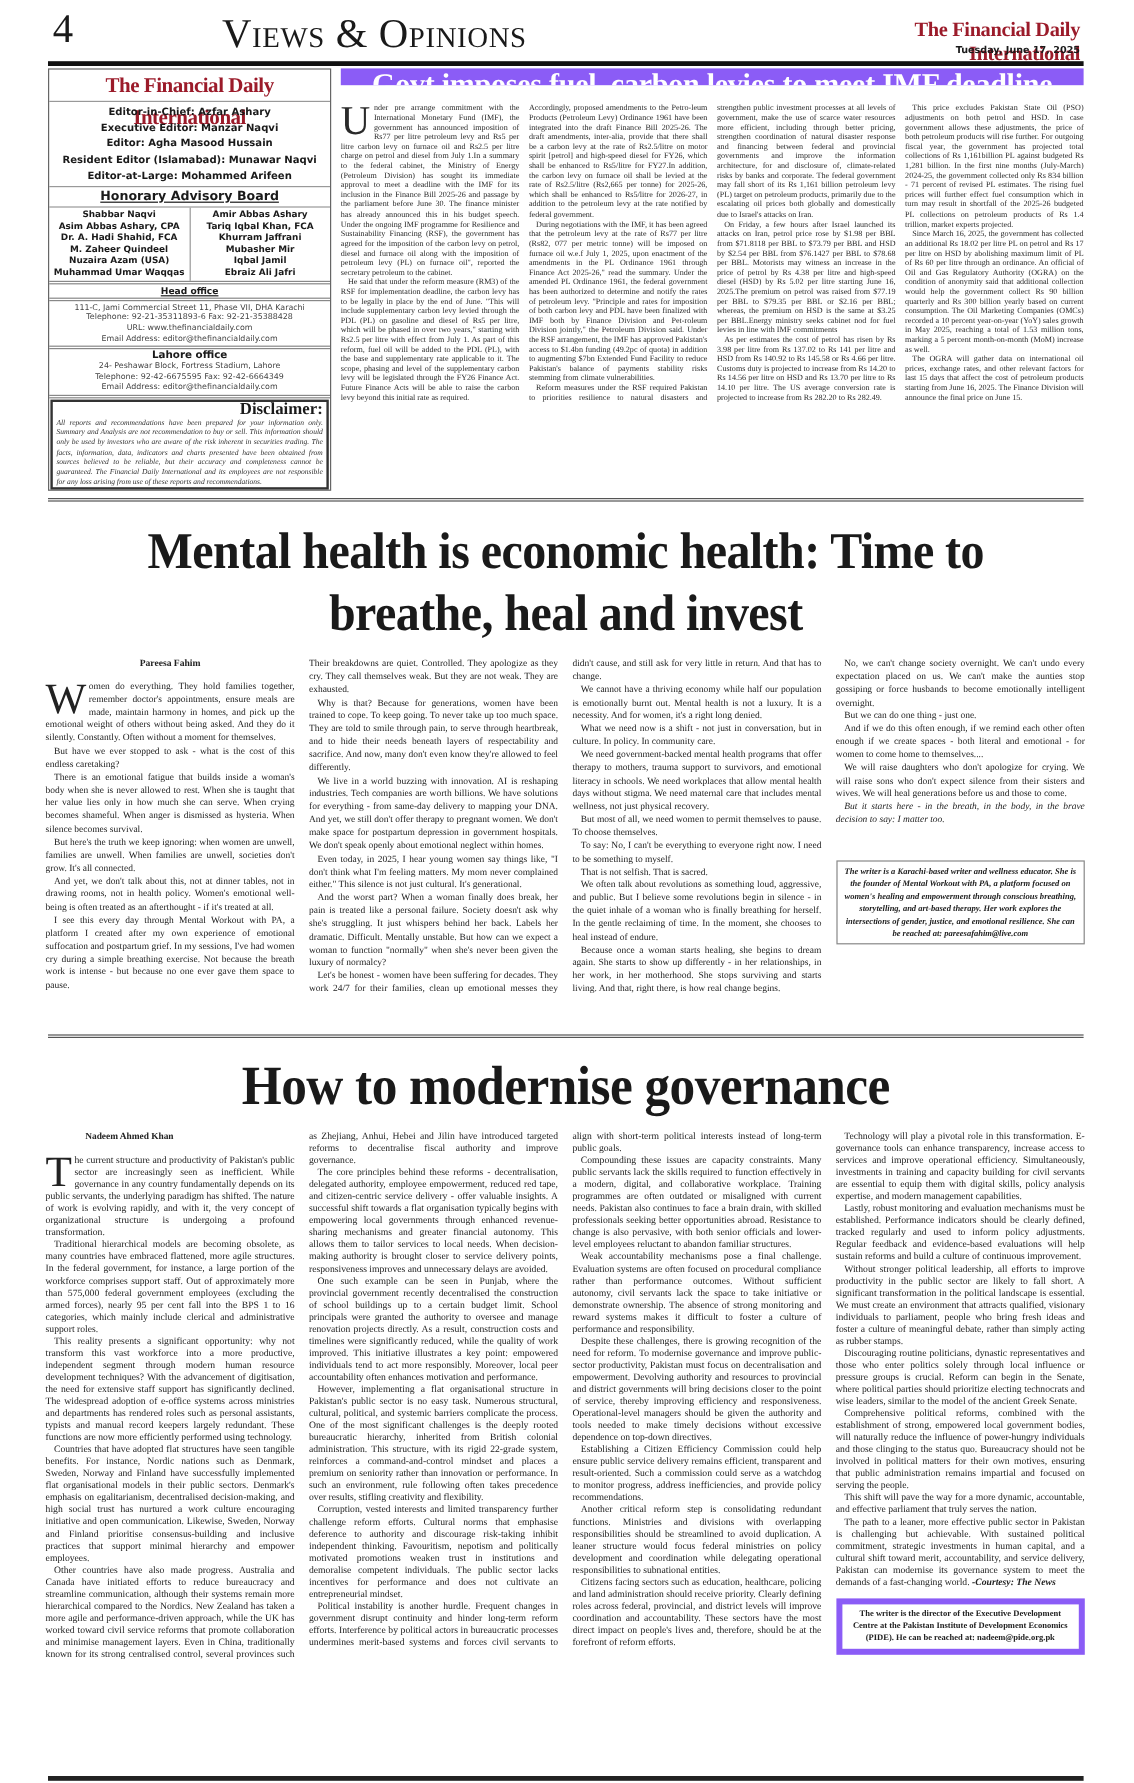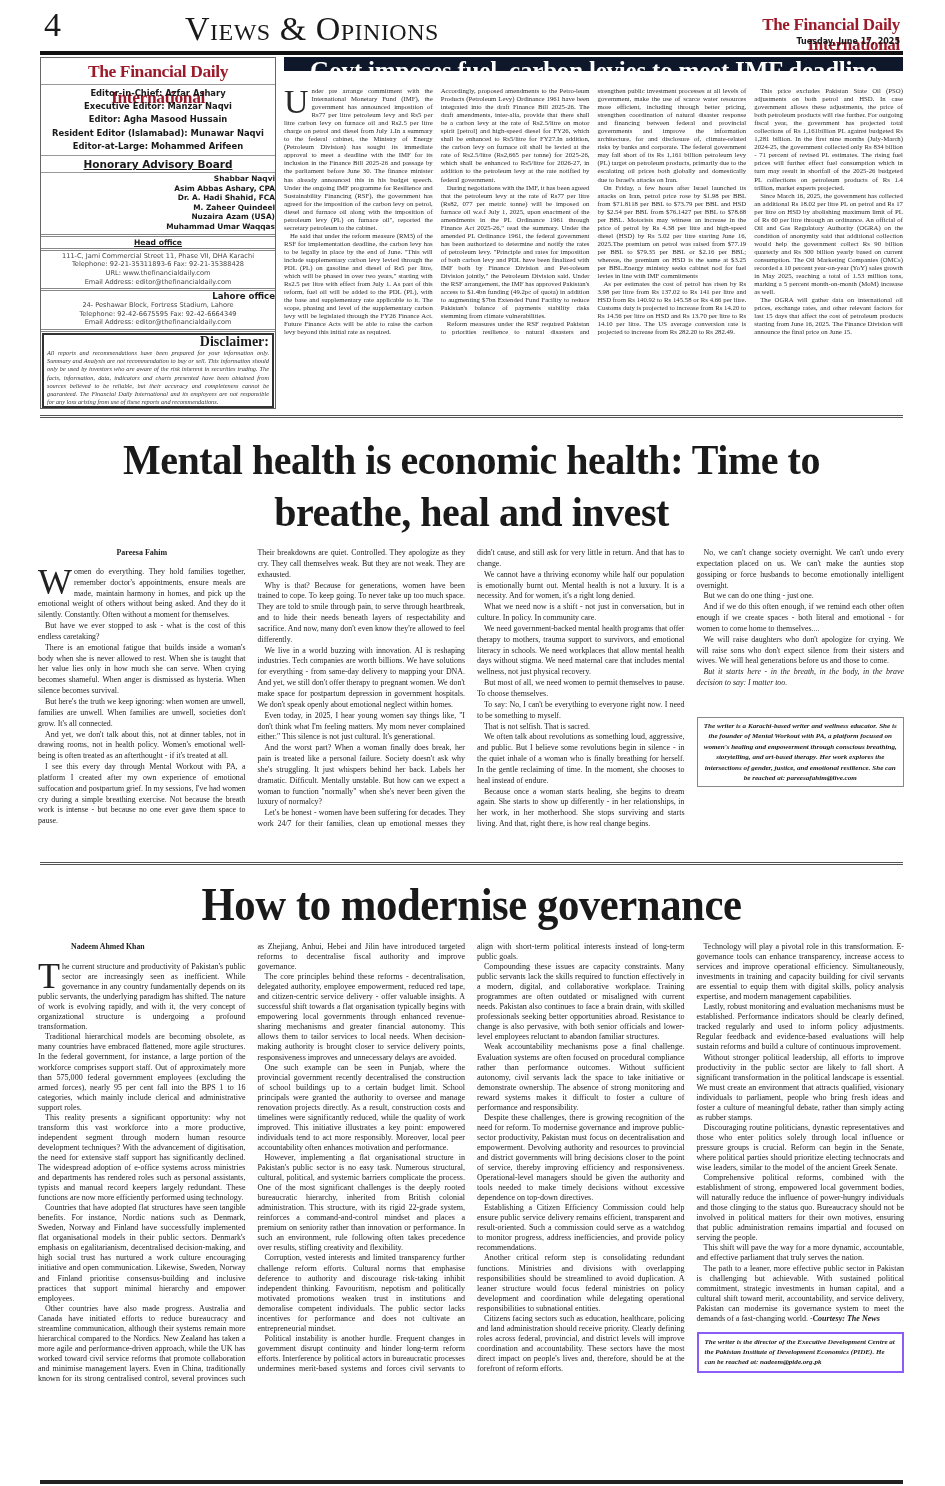--- a/index.html
+++ b/index.html
@@ -12,32 +12,32 @@
   .brand-top { position: absolute; left: 700px; top: 15px; width: 200px; text-align: right; color: #9b1b2a; font-size: 17px; font-weight: bold; font-family: "Liberation Serif", serif; letter-spacing: -0.3px; }
   .date-line { position: absolute; left: 700px; top: 37px; width: 200px; text-align: right; font-size: 8px; font-weight: bold; font-family: "DejaVu Sans", sans-serif; }
   .top-rule { position: absolute; left: 40px; top: 51px; width: 863px; height: 4px; background: #111; }
 
   
   .sidebar { position: absolute; left: 40px; top: 57px; width: 236px; height: 352px; border: 1px solid #666; font-family: "DejaVu Sans", sans-serif; }
   .sb-brand { height: 27px; border-bottom: 1px solid #999; color: #9b1b2a; font-family: "Liberation Serif", serif; font-weight: bold; font-size: 17.5px; text-align: center; line-height: 26px; letter-spacing: -0.4px; }
   .sb-editors { padding: 2px 0; border-bottom: 1px solid #999; text-align: center; font-size: 8.4px; font-weight: bold; line-height: 13.2px; }
   .sb-board-title { text-align: center; font-size: 10.5px; font-weight: bold; text-decoration: underline; line-height: 16px; border-bottom: 1px solid #999; }
   .sb-board { display: flex; border-bottom: 3px double #888; }
-  .sb-col { flex: 1; text-align: right; font-size: 7.4px; font-weight: bold; line-height: 9.6px; padding: 1px 0 2px; }
+  .sb-col { flex: 1; text-align: center; font-size: 7.4px; font-weight: bold; line-height: 9.6px; padding: 1px 0 2px; }
   .sb-col + .sb-col { border-left: 1px solid #999; }
   .sb-head-title { text-align: center; font-size: 7.6px; font-weight: bold; text-decoration: underline; line-height: 11px; border-bottom: 3px double #888; }
   .sb-address { text-align: center; font-size: 6.6px; line-height: 8.7px; color: #444; padding: 1px 0 2px; border-bottom: 3px double #888; }
-  .sb-lahore-title { text-align: right; font-size: 8.6px; font-weight: bold; line-height: 10px; }
+  .sb-lahore-title { text-align: center; font-size: 8.6px; font-weight: bold; line-height: 10px; }
   .sb-lahore { text-align: center; font-size: 6.6px; line-height: 8.5px; color: #444; padding-bottom: 2px; border-bottom: 3px double #888; }
   .sb-disclaimer { border: 2px solid #333; margin: 1px 1px 0; padding: 0 3px; }
   .sb-disc-title { text-align: right; font-family: "Liberation Serif", serif; font-weight: bold; font-size: 14px; line-height: 14px; }
   .sb-disc-text { font-family: "Liberation Serif", serif; font-style: italic; font-size: 6.3px; line-height: 8.2px; text-align: justify; color: #333; }
 
   
-  .fuel-headline { position: absolute; left: 284px; top: 57px; width: 619px; height: 14px; background: #0f172a; color: #fff; font-family: "Liberation Serif", serif; font-weight: bold; font-size: 25px; line-height: 27px; text-align: center; letter-spacing: -0.2px; white-space: nowrap; overflow: hidden; }
+  .fuel-headline { position: absolute; left: 284px; top: 57px; width: 619px; height: 14px; background: #8b5cf6; color: #fff; font-family: "Liberation Serif", serif; font-weight: bold; font-size: 25px; line-height: 27px; text-align: center; letter-spacing: -0.2px; white-space: nowrap; overflow: hidden; }
   .fuel-body { position: absolute; left: 284px; top: 87px; width: 619px; height: 322px; column-count: 4; column-gap: 8px; font-size: 6.75px; line-height: 8.05px; text-align: justify; color: #2a2a2a; }
   .fuel-body p { text-indent: 6px; }
   .fuel-body p.first { text-indent: 0; }
   .dropcap { float: left; font-size: 34px; line-height: 27px; margin-right: 3px; margin-top: 1px; font-family: "Liberation Serif", serif; }
 
   .rule { position: absolute; left: 40px; width: 863px; height: 3px; border-top: 1px solid #555; border-bottom: 1px solid #555; }
 
   
   .mh-headline { position: absolute; left: 40px; top: 434px; width: 863px; text-align: center; font-family: "Liberation Serif", serif; font-weight: bold; font-size: 43px; line-height: 52px; letter-spacing: -0.5px; transform: scaleX(0.93); transform-origin: center; }
   .mh-body { position: absolute; left: 38px; top: 548px; width: 866px; height: 305px; column-count: 4; column-gap: 12px; font-size: 7.9px; line-height: 10.85px; text-align: justify; color: #222; }
@@ -49,21 +49,21 @@
   .bio-box { border: 1px solid #888; padding: 3px 6px; margin-top: 28px; text-align: center; font-style: italic; font-weight: bold; font-size: 7.1px; line-height: 10.4px; text-indent: 0 !important; }
 
   
   .gov-headline { position: absolute; left: 40px; top: 870px; width: 863px; text-align: center; font-family: "Liberation Serif", serif; font-weight: bold; font-size: 46px; line-height: 70px; letter-spacing: -0.5px; transform: scaleX(0.93); }
   .gov-body { position: absolute; left: 38px; top: 942px; width: 866px; height: 536px; column-count: 4; column-gap: 12px; font-size: 8.05px; line-height: 10.05px; text-align: justify; color: #222; }
   .gov-body p { text-indent: 7px; }
   .gov-body p.first { text-indent: 0; }
   .byline-gov { text-align: left; padding-left: 33px; font-weight: bold; font-size: 7.8px; margin-bottom: 10px; }
   .dropcap-t { float: left; font-size: 36px; line-height: 29px; margin-right: 2px; font-family: "Liberation Serif", serif; }
   .courtesy { font-style: italic; font-weight: bold; }
-  .bio-box-gov { border: 2px solid #8b5cf6; padding: 3px 6px; margin-top: 8px; text-align: left; font-style: italic; font-weight: bold; font-size: 7.1px; line-height: 10.3px; text-indent: 0 !important; }
+  .bio-box-gov { border: 5px solid #8b5cf6; padding: 3px 6px; margin-top: 8px; text-align: center; font-weight: bold; font-size: 7.1px; line-height: 10.3px; text-indent: 0 !important; }
   .bottom-rule { position: absolute; left: 40px; top: 1480px; width: 863px; height: 4px; background: #222; }
 </style>
 </head>
 <body>
 
 <div class="masthead">
   <div class="page-num">4</div>
   <div class="section-title">Views &amp; Opinions</div>
   <div class="brand-top">The Financial Daily International</div>
   <div class="date-line">Tuesday, June 17, 2025</div>
@@ -81,20 +81,28 @@
   </div>
   <div class="sb-board-title">Honorary Advisory Board</div>
   <div class="sb-board">
     <div class="sb-col">
       <div>Shabbar Naqvi</div>
       <div>Asim Abbas Ashary, CPA</div>
       <div>Dr. A. Hadi Shahid, FCA</div>
       <div>M. Zaheer Quindeel</div>
       <div>Nuzaira Azam (USA)</div>
       <div>Muhammad Umar Waqqas</div>
+    </div>
+    <div class="sb-col">
+      <div>Amir Abbas Ashary</div>
+      <div>Tariq Iqbal Khan, FCA</div>
+      <div>Khurram Jaffrani</div>
+      <div>Mubasher Mir</div>
+      <div>Iqbal Jamil</div>
+      <div>Ebraiz Ali Jafri</div>
     </div>
   </div>
   <div class="sb-head-title">Head office</div>
   <div class="sb-address">
     <div>111-C, Jami Commercial Street 11, Phase VII, DHA Karachi</div>
     <div>Telephone: 92-21-35311893-6 Fax: 92-21-35388428</div>
     <div>URL: www.thefinancialdaily.com</div>
     <div>Email Address: editor@thefinancialdaily.com</div>
   </div>
   <div class="sb-lahore-title">Lahore office</div>

